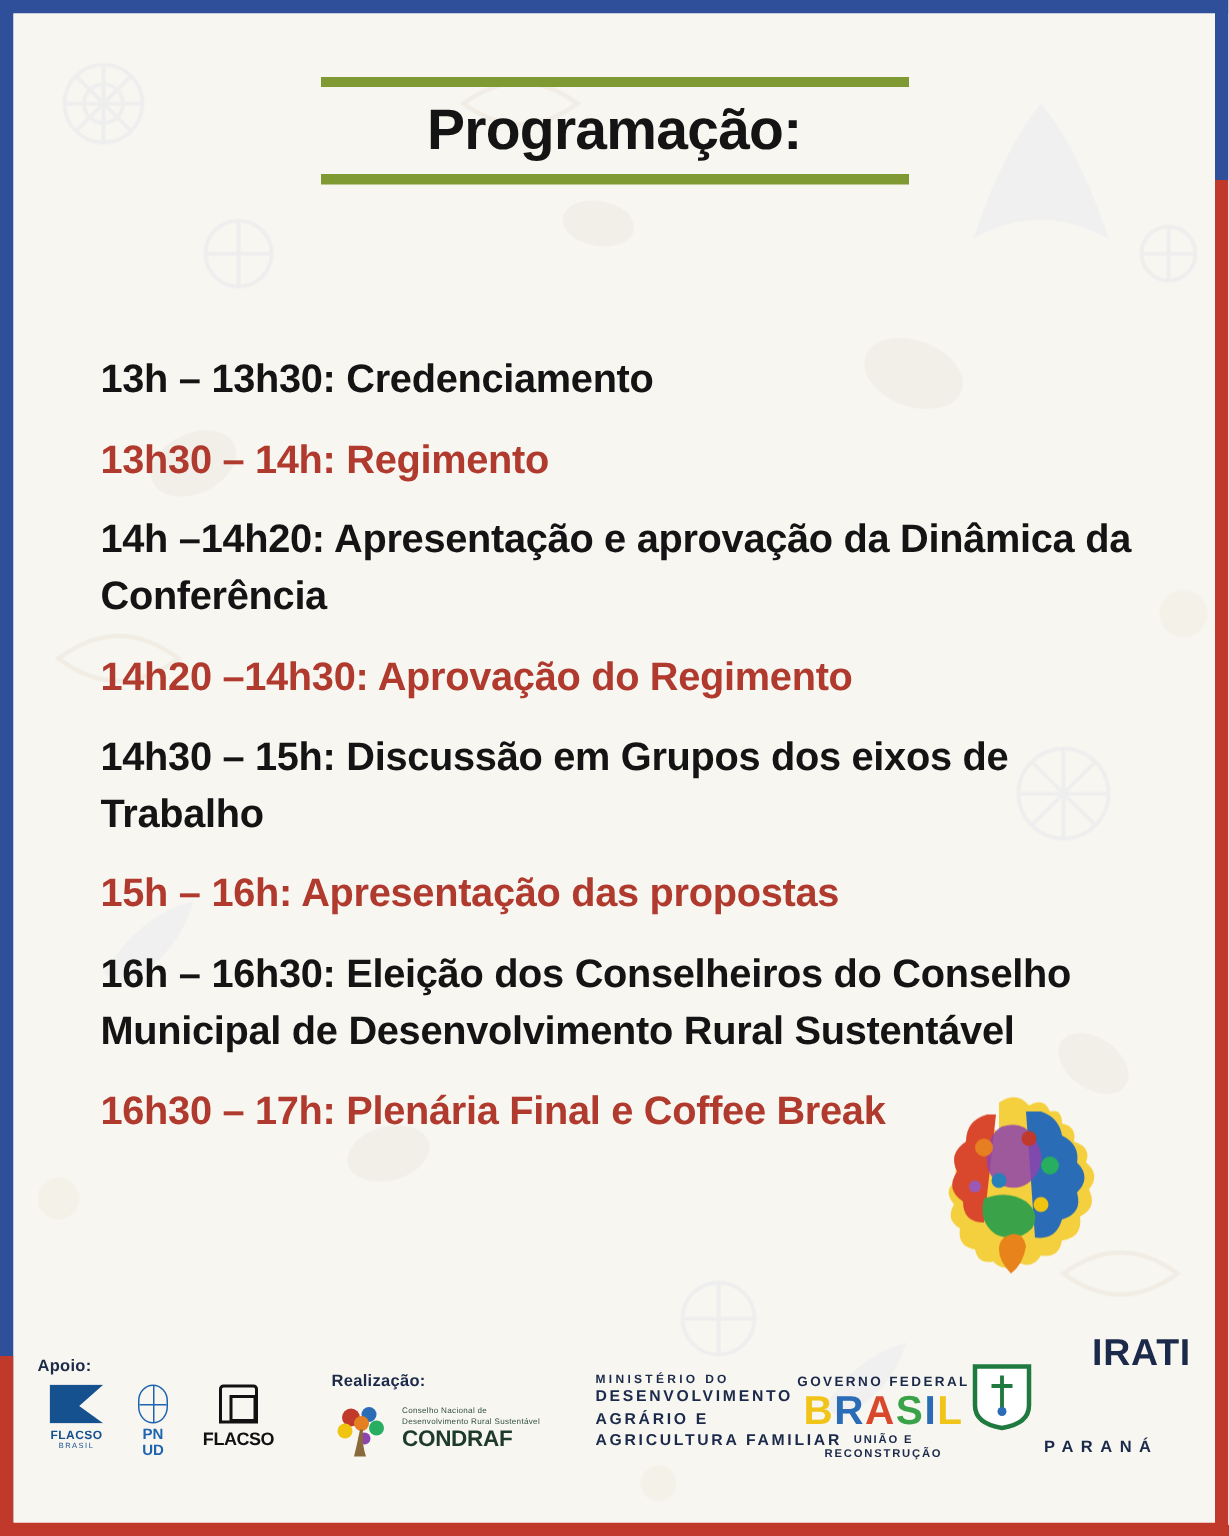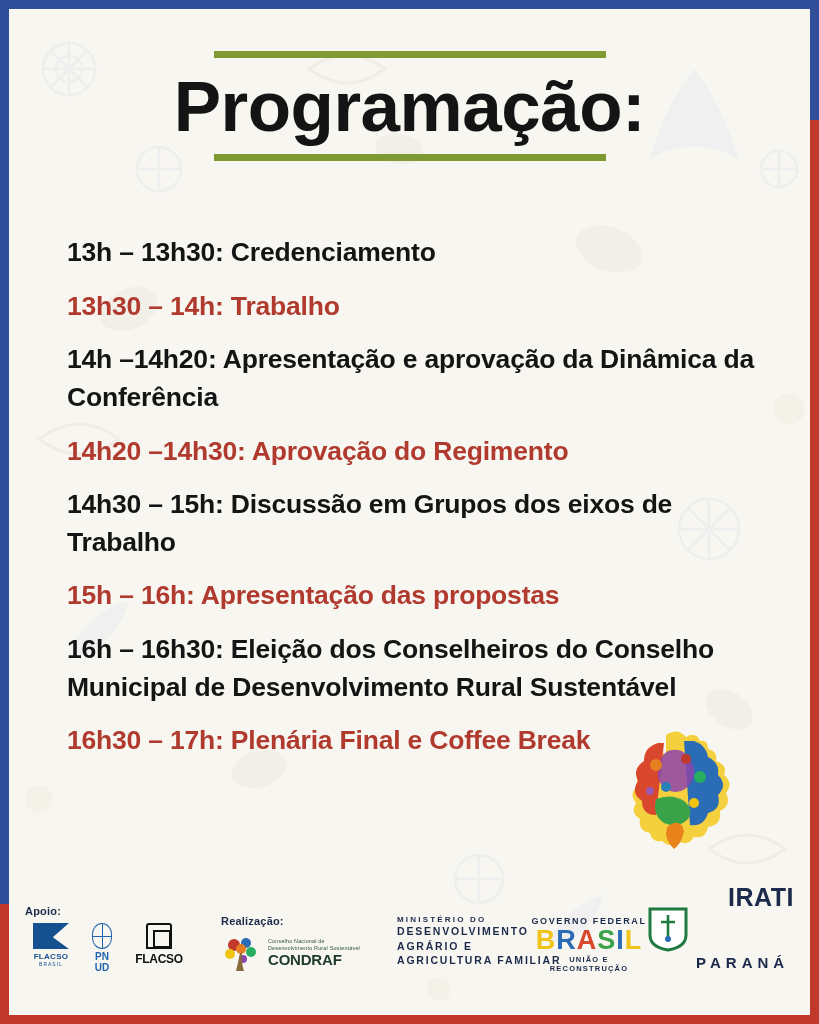--- a/index.html
+++ b/index.html
@@ -39,21 +39,21 @@
     position: absolute;
     left: 0; top: 42px; width: 801px;
     text-align: center;
   }
   .title-rule {
     width: 392px; height: 7px;
     background: #7f9a33;
     margin: 0 auto;
   }
   .title-text {
-    font-size: 71px;
+    font-size: 38px;
     font-weight: 800;
     letter-spacing: -0.5px;
     color: #141414;
     line-height: 1.15;
     margin: 8px 0 6px 0;
   }
 
   
   .schedule {
     position: absolute;
@@ -127,21 +127,21 @@
   .logo-govbr .br .b2 { color: #2a6cb5; }
   .logo-govbr .br .b3 { color: #d9482c; }
   .logo-govbr .br .b4 { color: #3aa34a; }
   .logo-govbr .br .b5 { color: #2a6cb5; }
   .logo-govbr .br .b6 { color: #f0c419; }
   .logo-govbr .un { font-size: 7.5px; letter-spacing: 1.2px; color: #1b2a4a; font-weight: 700; }
 
   .logo-irati { position: absolute; right: 16px; bottom: 30px; display: flex; align-items: center; gap: 7px; }
   .logo-irati .crest { width: 42px; height: 46px; }
   .logo-irati .t1 { font-size: 25px; font-weight: 800; color: #1b2a4a; line-height: 0.95; letter-spacing: 0.5px; margin-left: 32px; }
-  .logo-irati .t2 { font-size: 15px; font-weight: 600; color: #1b2a4a; letter-spacing: 5px; margin-top: 44px; }
+  .logo-irati .t2 { font-size: 11px; font-weight: 600; color: #1b2a4a; letter-spacing: 5px; margin-top: 44px; }
 </style>
 </head>
 <body>
 
 <div id="poster">
 
   <div class="frame-left"></div>
   <div class="frame-top"></div>
   <div class="frame-right"></div>
   <div class="frame-bottom"></div>
@@ -190,21 +190,21 @@
     </svg>
 
     <div class="title-block">
       <div class="title-rule"></div>
       <div class="title-text">Programação:</div>
       <div class="title-rule"></div>
     </div>
 
     <div class="schedule">
       <div class="sched-line">13h – 13h30: Credenciamento</div>
-      <div class="sched-line accent">13h30 – 14h: Trabalho</div>
+      <div class="sched-line accent">13h30 – 14h: Regimento</div>
       <div class="sched-line">14h –14h20: Apresentação e aprovação da Dinâmica da Conferência</div>
       <div class="sched-line accent">14h20 –14h30: Aprovação do Regimento</div>
       <div class="sched-line">14h30 – 15h: Discussão em Grupos dos eixos de Trabalho</div>
       <div class="sched-line accent">15h – 16h: Apresentação das propostas</div>
       <div class="sched-line">16h – 16h30: Eleição dos Conselheiros do Conselho Municipal de Desenvolvimento Rural Sustentável</div>
       <div class="sched-line accent">16h30 – 17h: Plenária Final e Coffee Break</div>
     </div>
 
     <svg class="brazil-logo" viewBox="0 0 140 130">
       <g>

